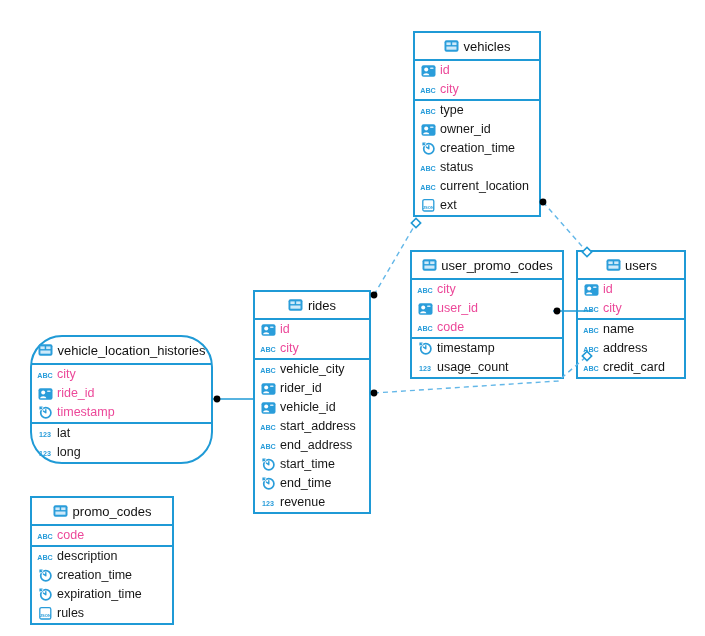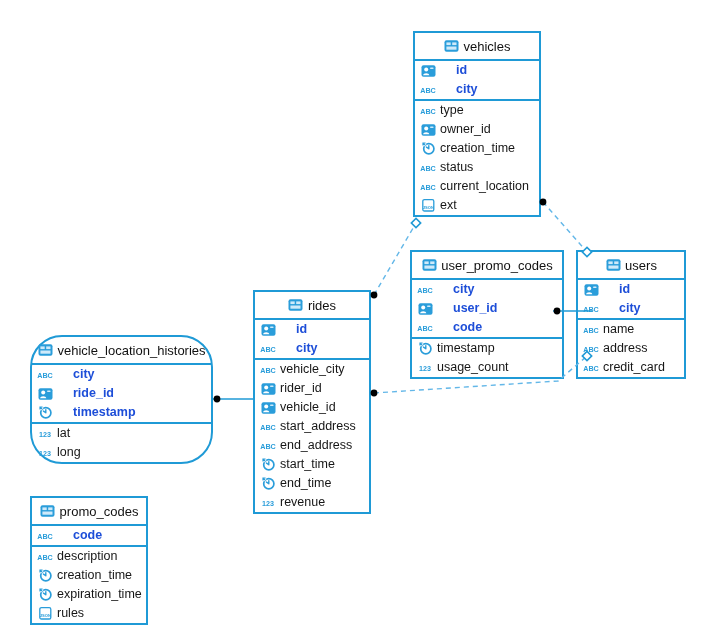--- a/index.html
+++ b/index.html
@@ -19,21 +19,21 @@
   }
   .t-header{
     height:26px;border-bottom:2px solid #1f9ad6;display:flex;align-items:center;
     justify-content:center;gap:4px;font-size:13px;color:#111;padding:0 4px;white-space:nowrap;
   }
   .pk-section{border-bottom:2px solid #1f9ad6;}
   .field-row{
     height:19px;display:flex;align-items:center;gap:4px;padding:0 4px 0 5px;
     font-size:12.5px;color:#161616;white-space:nowrap;
   }
-  .field-row.pk .f-label{font-weight:bold;color:#1d4ed8;margin-left:16px;}
+  .field-row.pk .f-label{font-weight:normal;color:#ec4899;}
   .icon{width:16px;height:15px;flex:0 0 16px;display:inline-flex;align-items:center;justify-content:center;}
   .icon svg{display:block;}
   .f-label,.t-name{line-height:1;}
 </style>
 </head>
 <body>
 
 <div id="canvas">
   <svg id="edge-layer" width="705" height="636" viewBox="0 0 705 636" xmlns="http://www.w3.org/2000/svg">
       <polyline points="213,399 253,399" class="edge solid"></polyline>
@@ -432,21 +432,21 @@
         <div class="field-row">
           <span class="icon">
             <svg width="16" height="14" viewBox="0 0 16 14">
               <text x="8" y="10" text-anchor="middle" font-family="Liberation Sans, sans-serif" font-size="7.2" font-weight="bold" fill="#2a9dda">123</text>
             </svg>
           </span>
           <span class="f-label">long</span>
         </div>
       </div>
     </div>
-    <div class="table-node" style="left: 30px; top: 496px; width: 118px;">
+    <div class="table-node" style="left: 30px; top: 496px; width: 144px;">
       <div class="t-header">
         <span class="icon">
           <svg width="15" height="14" viewBox="0 0 15 14">
             <rect x="0.5" y="1.2" width="14" height="11.6" rx="2" fill="#2a9dda"></rect>
             <rect x="2.4" y="3.4" width="4.3" height="2.7" fill="#cfeafa"></rect>
             <rect x="8.2" y="3.4" width="4.3" height="2.7" fill="#cfeafa"></rect>
             <rect x="2.4" y="7.5" width="10.1" height="3.2" fill="#cfeafa"></rect>
           </svg>
         </span>
         <span class="t-name">promo_codes</span>

